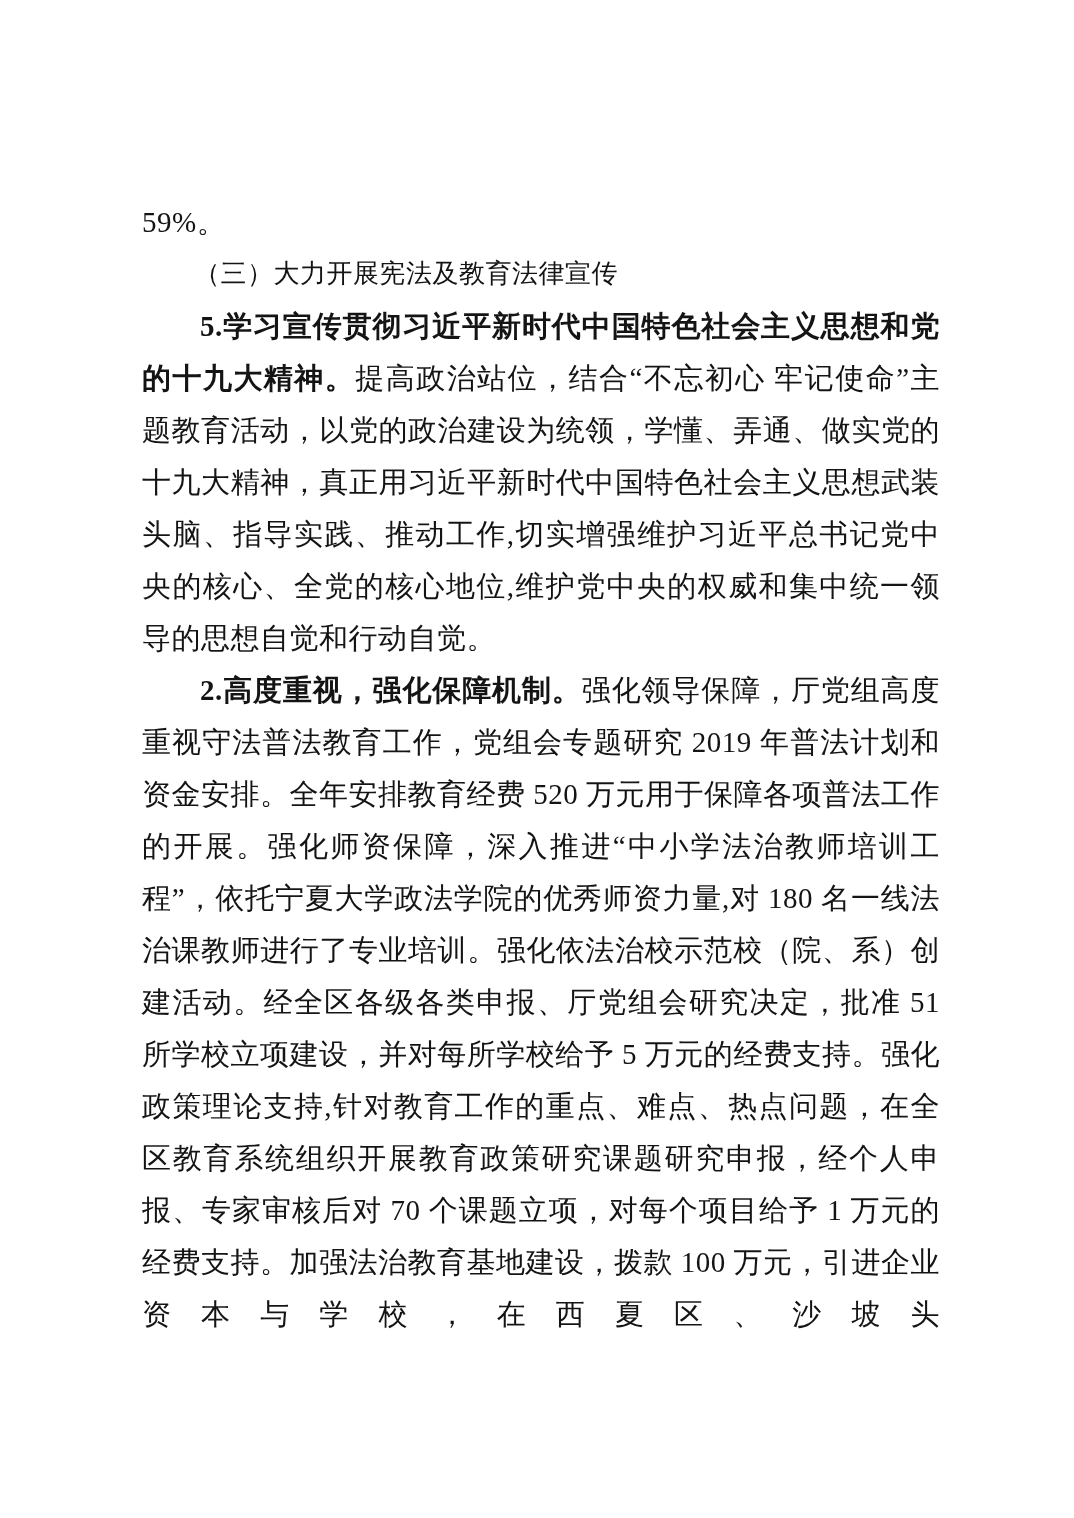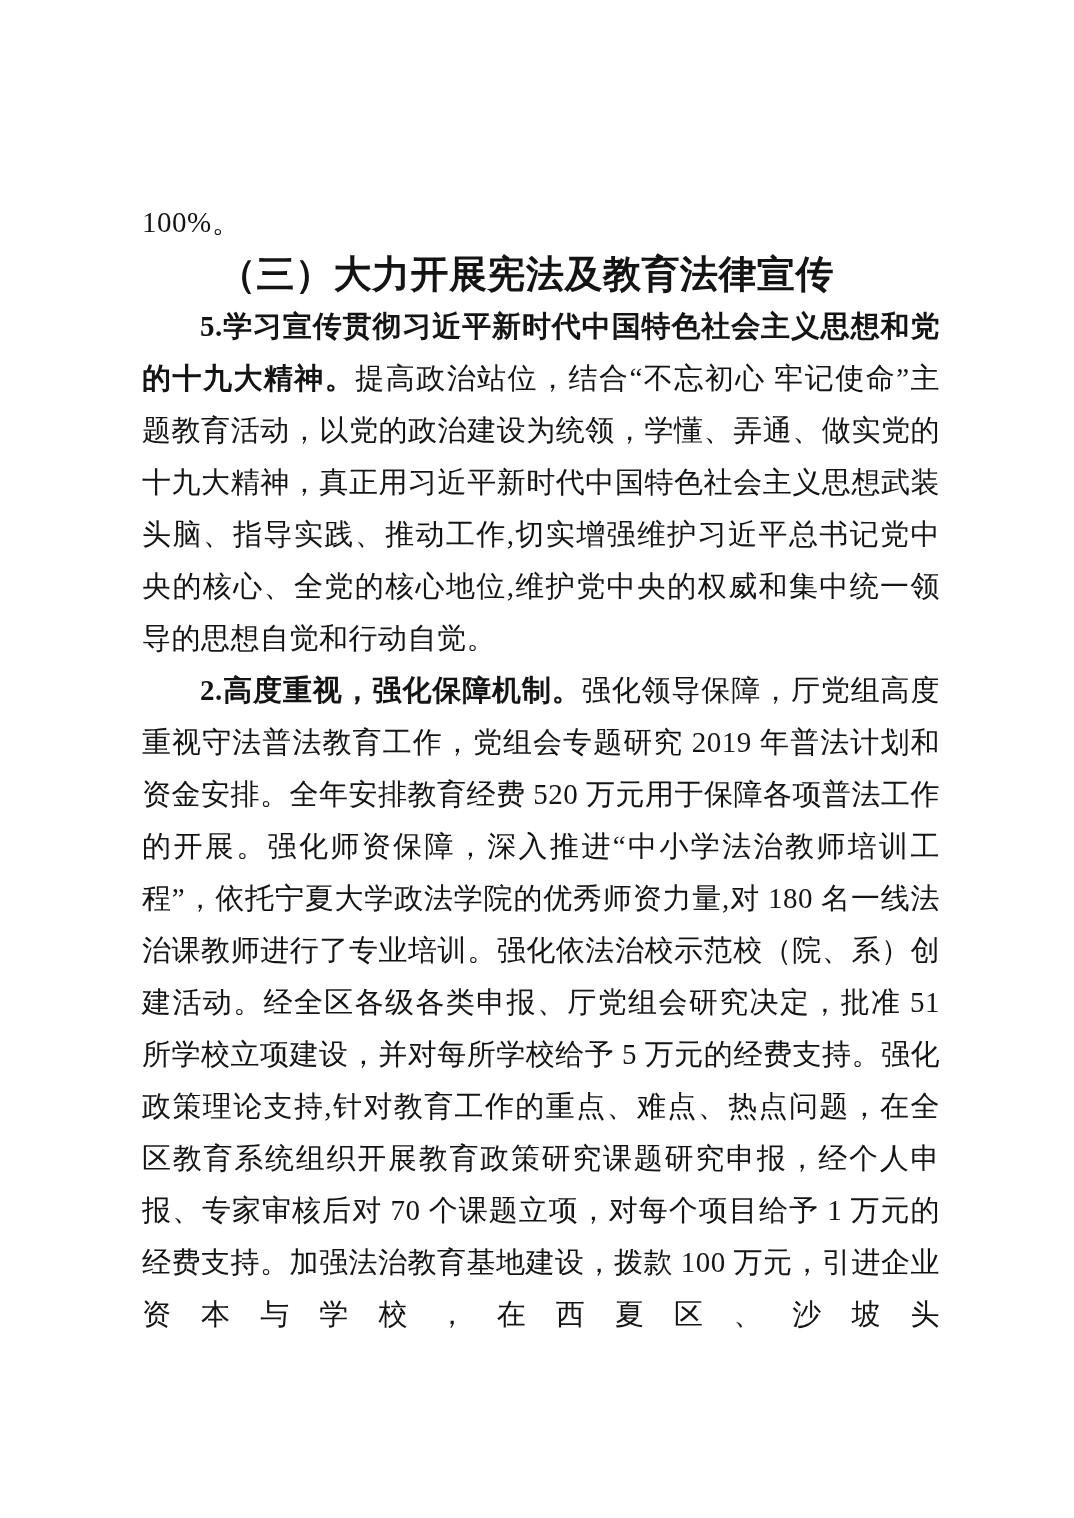--- a/index.html
+++ b/index.html
@@ -29,22 +29,22 @@
     line-height: 52px;
     text-align: justify;
     letter-spacing: 0.5px;
   }
   .cont-line {
     margin: 0;
     text-indent: 0;
   }
   .section-heading {
     margin: 0;
-    font-size: 38px;
-    font-weight: bold;
+    font-size: 26px;
+    font-weight: normal;
     text-indent: 2em;
     line-height: 52px;
   }
   .para {
     margin: 0;
     text-indent: 2em;
   }
   .para .lead {
     font-weight: bold;
   }
@@ -52,21 +52,21 @@
     
     text-align-last: justify;
   }
 </style>
 </head>
 <body>
 
 <div class="page">
   <div class="content">
 
-    <p class="cont-line">100%。</p>
+    <p class="cont-line">59%。</p>
 
     <h3 class="section-heading">（三）大力开展宪法及教育法律宣传</h3>
 
     <p class="para"><strong class="lead">5.学习宣传贯彻习近平新时代中国特色社会主义思想和党的十九大精神。</strong><span>提高政治站位，结合“不忘初心 牢记使命”主题教育活动，以党的政治建设为统领，学懂、弄通、做实党的十九大精神，真正用习近平新时代中国特色社会主义思想武装头脑、指导实践、推动工作,切实增强维护习近平总书记党中央的核心、全党的核心地位,维护党中央的权威和集中统一领导的思想自觉和行动自觉。</span></p>
 
     <p class="para para-cut"><strong class="lead">2.高度重视，强化保障机制。</strong><span>强化领导保障，厅党组高度重视守法普法教育工作，党组会专题研究 2019 年普法计划和资金安排。全年安排教育经费 520 万元用于保障各项普法工作的开展。强化师资保障，深入推进“中小学法治教师培训工程”，依托宁夏大学政法学院的优秀师资力量,对 180 名一线法治课教师进行了专业培训。强化依法治校示范校（院、系）创建活动。经全区各级各类申报、厅党组会研究决定，批准 51 所学校立项建设，并对每所学校给予 5 万元的经费支持。强化政策理论支持,针对教育工作的重点、难点、热点问题，在全区教育系统组织开展教育政策研究课题研究申报，经个人申报、专家审核后对 70 个课题立项，对每个项目给予 1 万元的经费支持。加强法治教育基地建设，拨款 100 万元，引进企业资本与学校，在西夏区、沙坡头</span></p>
 
   </div>
 </div>
 

